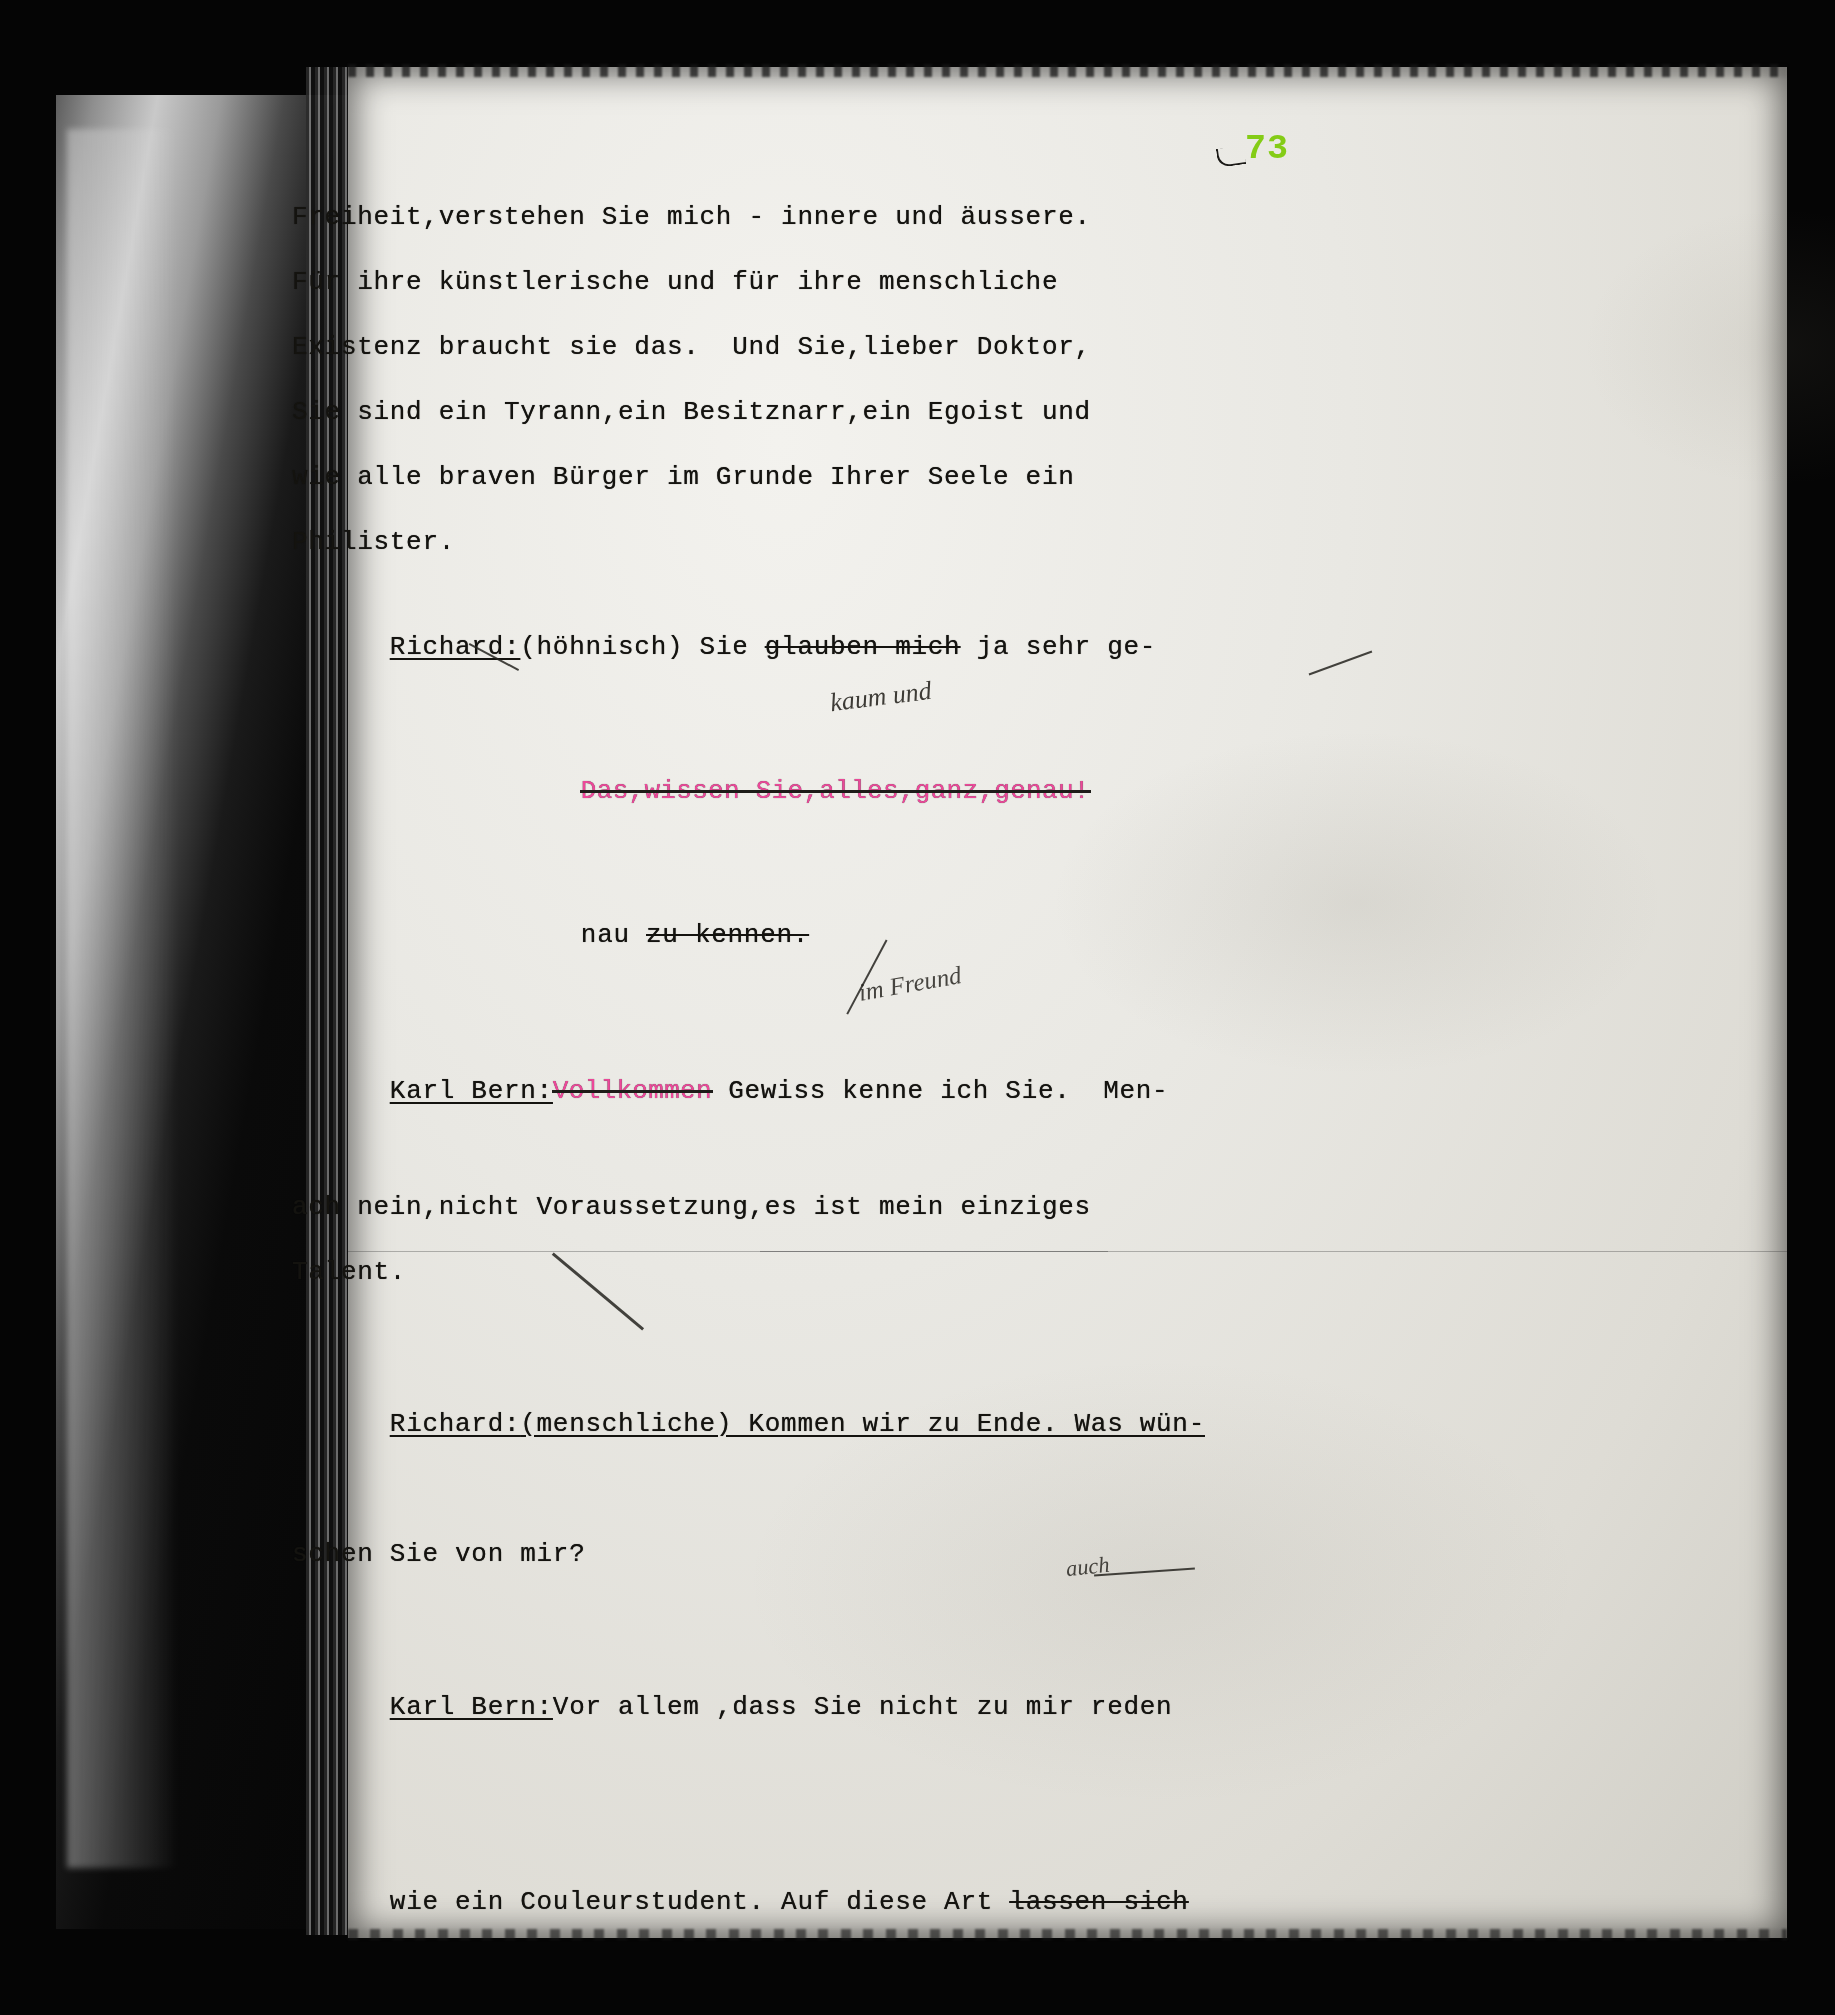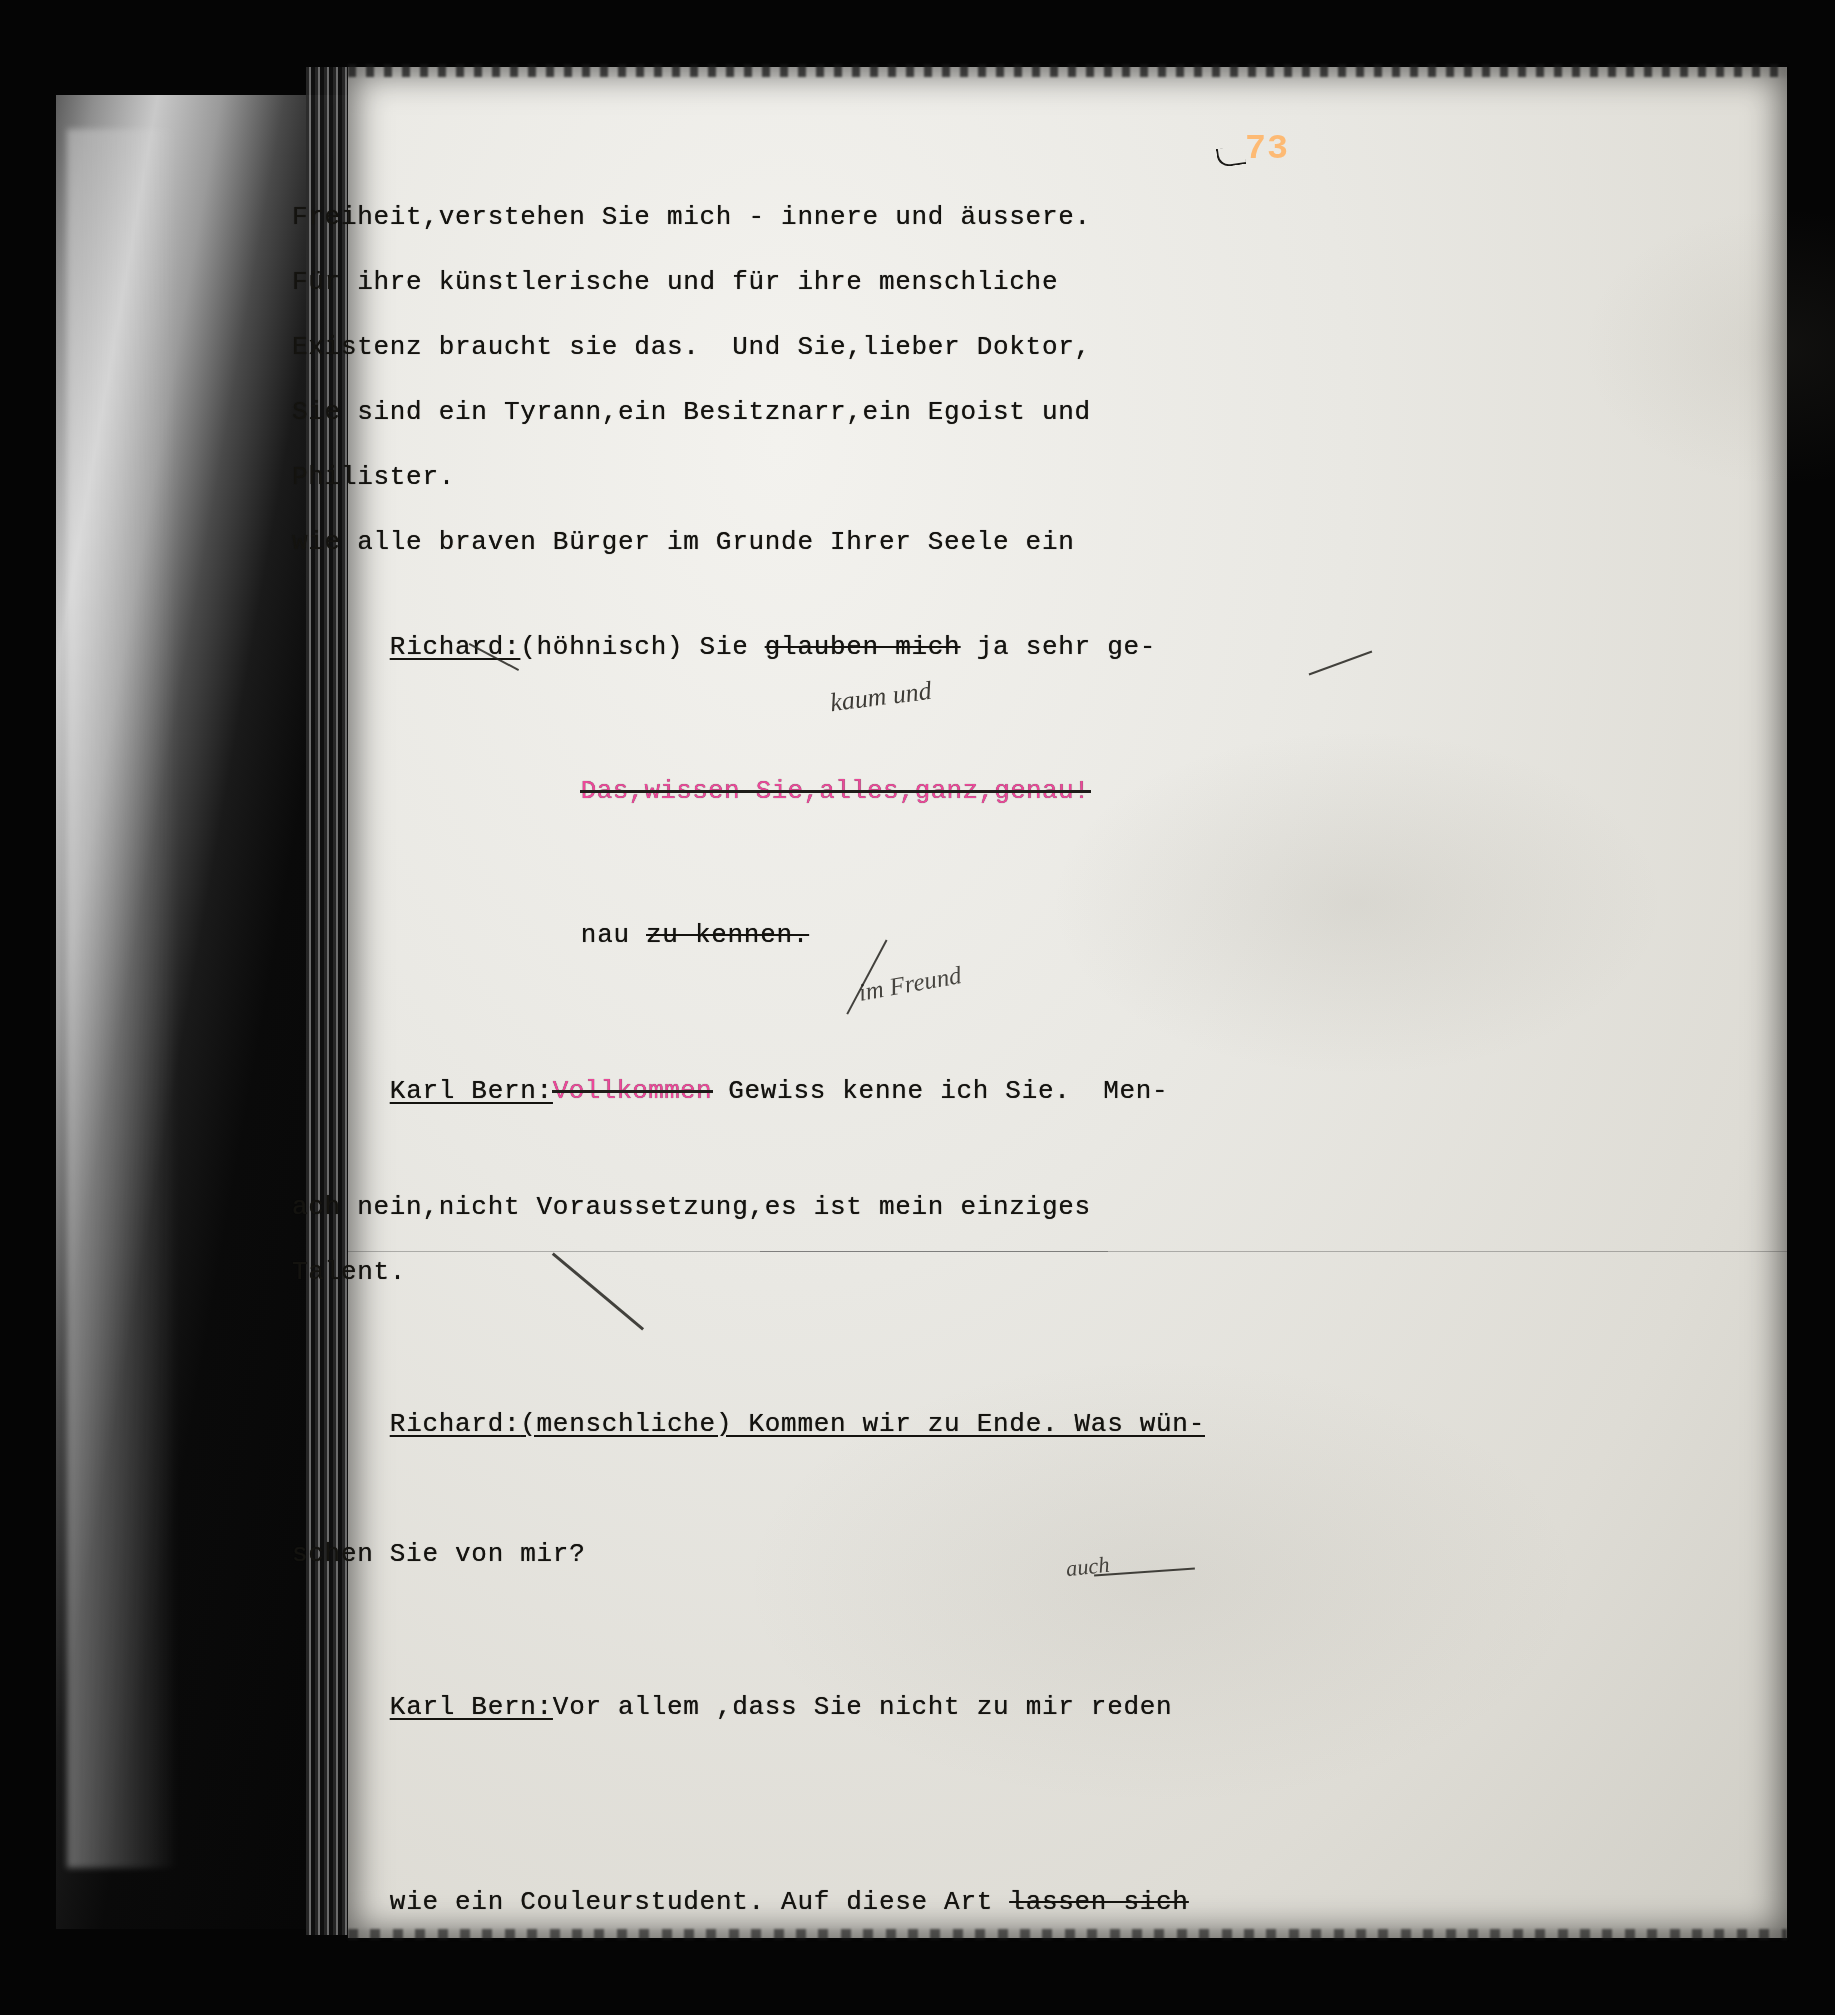--- a/index.html
+++ b/index.html
@@ -152,21 +152,21 @@
   }
 
   
   #page-number {
     position: absolute;
     left: 1245px;
     top: 129px;
     font-family: "Liberation Mono", monospace;
     font-size: 35px;
     font-weight: bold;
-    color: #fdba74;
+    color: #84cc16;
     letter-spacing: 1.1px;
   }
   #page-number-mark {
     position: absolute;
     left: 1217px;
     top: 147px;
     width: 26px;
     height: 17px;
     border-left: 2.2px solid #1b1a17;
     border-bottom: 2.2px solid #1b1a17;
@@ -242,22 +242,22 @@
 
   <div id="page-number-mark"></div>
   <div id="page-number">73</div>
 
   <div id="typescript">
 
     <div class="tline">Freiheit,verstehen Sie mich - innere und äussere.</div>
     <div class="tline">Für ihre künstlerische und für ihre menschliche</div>
     <div class="tline">Existenz braucht sie das.  Und Sie,lieber Doktor,</div>
     <div class="tline">Sie sind ein Tyrann,ein Besitznarr,ein Egoist und</div>
+    <div class="tline">wie alle braven Bürger im Grunde Ihrer Seele ein</div>
     <div class="tline">Philister.</div>
-    <div class="tline">wie alle braven Bürger im Grunde Ihrer Seele ein</div>
 
     <div class="tline" style="line-height:48px;">
       <span class="u">Richard:</span><span>(höhnisch) Sie </span><span class="strike">glauben mich</span><span> ja sehr ge-</span>
     </div>
 
     <div class="tline" style="line-height:48px; padding-left:191px;">
       <span class="xed">Das,wissen Sie,alles,ganz,genau!</span>
     </div>
 
     <div class="tline" style="line-height:48px; padding-left:191px;">

